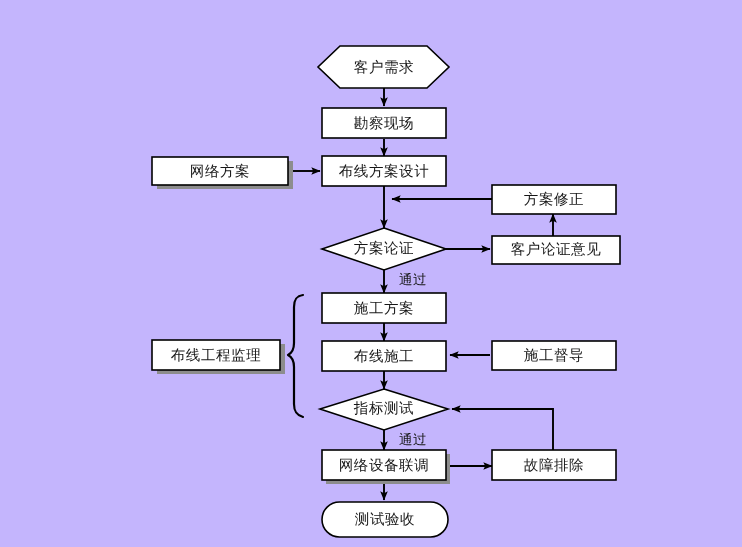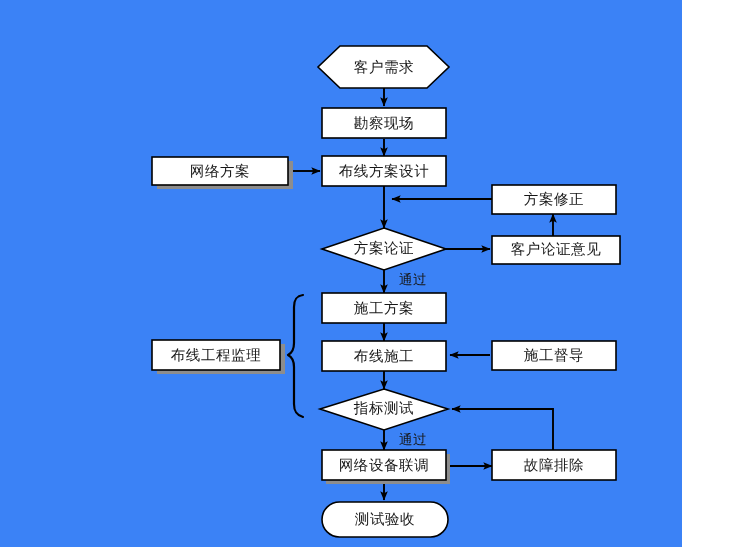--- a/index.html
+++ b/index.html
@@ -6,23 +6,23 @@
   html, body {
     margin: 0;
     padding: 0;
     background: #ffffff;
   }
   body {
     font-family: "DejaVu Sans", "Liberation Sans", sans-serif;
   }
   #canvas-root {
     position: relative;
-    width: 682px;
+    width: 742px;
     height: 547px;
-    background: #3b82f6;
+    background: #c4b5fd;
     overflow: hidden;
   }
   #flow-svg {
     position: absolute;
     left: 0;
     top: 0;
     width: 742px;
     height: 547px;
   }
   .node-text {

